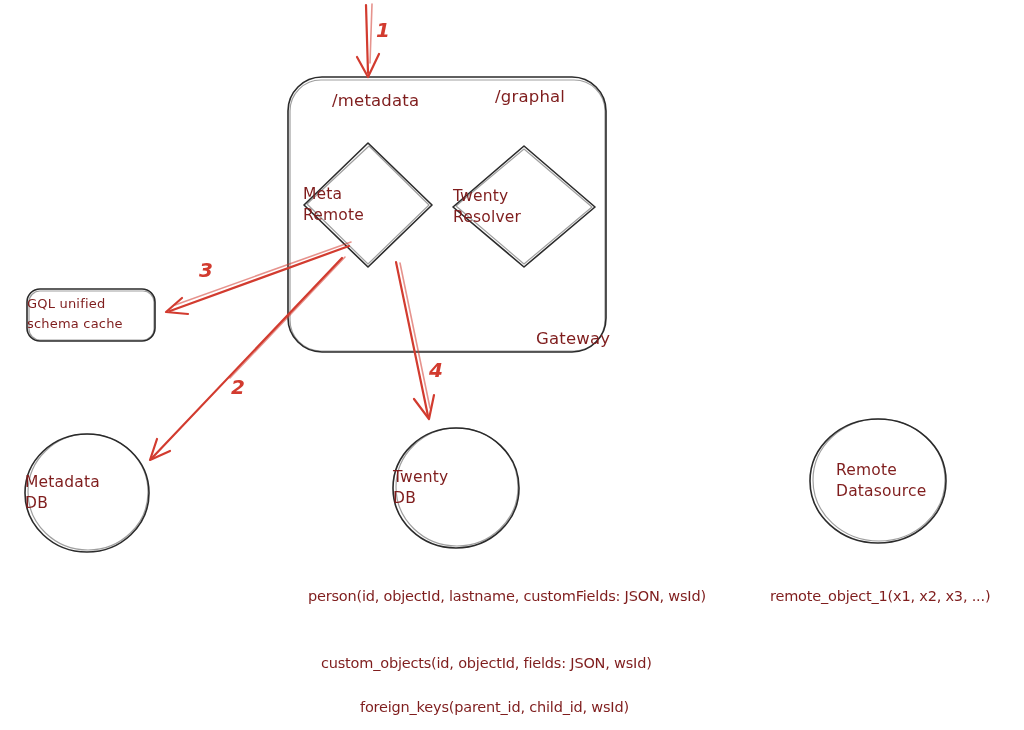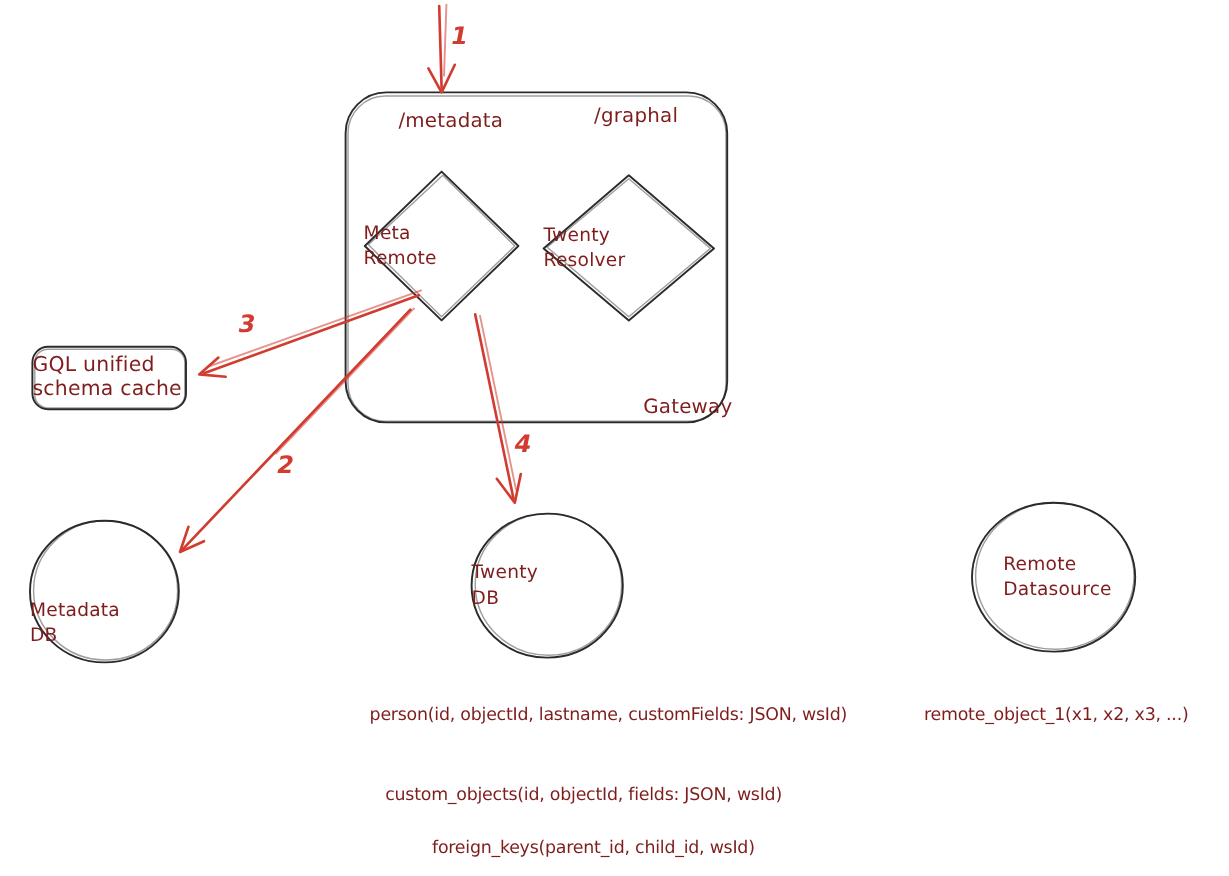--- a/index.html
+++ b/index.html
@@ -118,26 +118,26 @@
     <div>Meta</div>
     <div>Remote</div>
   </div>
   <div class="lbl center" style="left:453px;top:186px;width:142px">
     <div>Twenty</div>
     <div>Resolver</div>
   </div>
 
   <div class="lbl gateway-tag" style="left:536px;top:329px">Gateway</div>
 
-  <div class="lbl center" style="left:27px;top:294px;width:140px;line-height:20px;font-size:17px">
+  <div class="lbl center" style="left:27px;top:294px;width:140px;line-height:20px;font-size:13px">
     <div>GQL unified</div>
     <div>schema cache</div>
   </div>
 
-  <div class="lbl center" style="left:25px;top:498px;width:125px">
+  <div class="lbl center" style="left:25px;top:472px;width:125px">
     <div>Metadata</div>
     <div>DB</div>
   </div>
   <div class="lbl center" style="left:393px;top:467px;width:127px">
     <div>Twenty</div>
     <div>DB</div>
   </div>
   <div class="lbl center" style="left:836px;top:460px;width:140px">
     <div>Remote</div>
     <div>Datasource</div>

